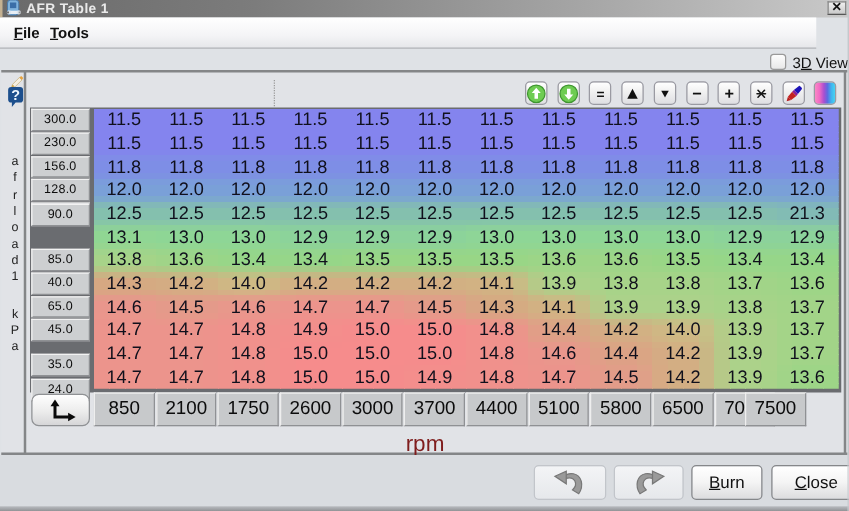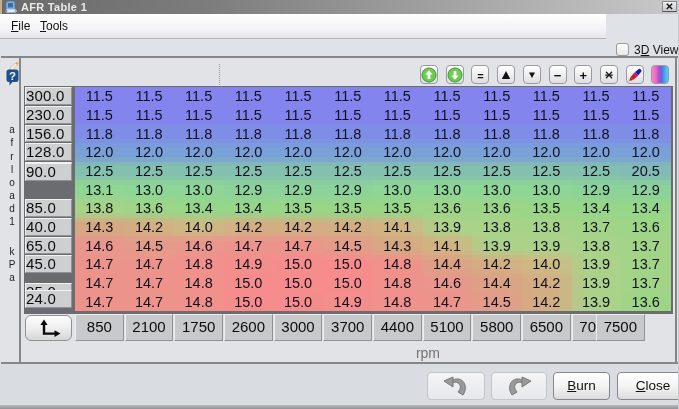--- a/index.html
+++ b/index.html
@@ -1,46 +1,46 @@
 <!DOCTYPE html>
 <html><head><meta charset="utf-8"><style>
 * {margin:0;padding:0;box-sizing:border-box}
 html,body {width:679px;height:409px;overflow:hidden}
 body {position:relative;background:#dfe2e6;font-family:"Liberation Sans",sans-serif;}
 .titlebar {position:absolute;left:0;top:0;width:679px;height:14px;
   background:linear-gradient(90deg,#6a6a6a,#7c7c7c 30%,#a7a7a7 70%,#c9c9c9);}
 .titletxt {position:absolute;left:21px;top:1px;font-size:11px;font-weight:bold;color:#eaeaea;letter-spacing:0.3px}
 .closebtn {position:absolute;left:662px;top:1px;width:15px;height:11px;background:linear-gradient(#efefef,#c9c9c9);
   border:1px solid #8a8a8a;border-bottom-color:#555;color:#111;font-size:10px;font-weight:bold;line-height:9px;text-align:center}
-.menubar {position:absolute;left:0;top:14px;width:606px;height:25px;
-  background:linear-gradient(#ffffff,#f4f4f6 60%,#e6e7ea);border-bottom:1px solid #b2b4b8;}
+.menubar {position:absolute;left:0;top:14px;width:653px;height:25px;
+  background:linear-gradient(#ffffff,#f4f4f6 60%,#e6e7ea);border-bottom:1px solid #b2b4b8;font-weight:bold;}
 .menubar span {position:absolute;top:5px;font-size:12px;color:#111}
 .panel {position:absolute;left:1px;top:56px;width:677px;height:308px;background:#e1e3e7;
   border-top:2px solid #848688;border-bottom:2px solid #848688;}
 .vline {position:absolute;left:19px;top:56px;width:2px;height:308px;background:#848688}
 .rline {position:absolute;left:675px;top:56px;width:2px;height:308px;background:#848688}
 .cb {position:absolute;left:616px;top:43px;width:13px;height:13px;background:linear-gradient(#fdfdfd,#e8e8e8);
   border:1px solid #9a9a9a;border-radius:3px}
 .cbl {position:absolute;left:634px;top:43px;font-size:12px;color:#111}
 .tb {position:absolute;top:65px;width:18px;height:19px;border:1px solid #9a9aa2;border-radius:4px;
   background:linear-gradient(#ffffff,#f2f2f2 40%,#dedee2);text-align:center;color:#111}
 .grad {background:linear-gradient(90deg,#f989c6,#f26ac4 22%,#a84fd0 45%,#5f6ae0 62%,#3fb4ee 82%,#46d3f2)}
 .dot {position:absolute;left:219px;top:64px;height:21px;width:0;border-left:1px dotted #9a9a9a}
 .gridbg {position:absolute;left:24px;top:86px;width:648.5px;height:227.5px;background:#6a6c70}
 .yc {position:absolute;left:25px;width:46.5px;height:17.7px;background:#cdcfd1;
   border-top:1px solid #f2f2f2;border-left:1px solid #f2f2f2;border-right:1px solid #8f9194;border-bottom:1px solid #8f9194;
-  font-size:15px;color:#0c0c0c;line-height:16.8px;letter-spacing:0.2px}
+  font-size:10px;color:#0c0c0c;text-align:center;line-height:16.8px;letter-spacing:0.2px}
 .data {position:absolute;left:74.5px;top:87.3px;width:596.1px;height:224.2px}
 .dc {position:absolute;width:49.67px;height:18.68px;font-size:14.5px;color:#10101c;text-align:center;line-height:19.2px}
 .xc {position:absolute;top:314px;width:48.7px;height:26.5px;background:#c7c9cb;
   border-top:1px solid #eeeeee;border-left:1px solid #eeeeee;border-right:1px solid #8f9194;border-bottom:1px solid #8f9194;
   font-size:15px;color:#0c0c0c;text-align:center;line-height:23px}
 .corner {position:absolute;left:25px;top:315px;width:47px;height:26px;border:1px solid #8f9194;border-radius:6px;
   background:linear-gradient(#fefefe,#ececec 55%,#d6d6d8);text-align:center;padding-top:3px}
-.rpm {position:absolute;left:240px;top:345px;width:200px;text-align:right;font-size:14px;color:#737373}
+.rpm {position:absolute;left:240px;top:345px;width:200px;text-align:center;font-size:18px;color:#7f1d1d}
 .bbar {position:absolute;left:0;top:364px;width:679px;height:41px;background:#d9dce0}
 .ubtn {position:absolute;top:372px;height:28px;border:1px solid #c2c5ca;border-radius:4px;
   background:linear-gradient(#f3f4f6,#e6e8eb);text-align:center;padding-top:2px}
 .btn {position:absolute;top:372px;height:28px;border:1px solid #85878a;border-radius:4px;
   background:linear-gradient(#ffffff,#f4f4f4 50%,#dcdcde);font-size:13.5px;color:#111;text-align:center;line-height:26px}
 .sl {position:absolute;left:6px;width:12px;text-align:center;font-size:10px;color:#222;line-height:10px}
 .bedge {position:absolute;left:0;top:405px;width:679px;height:4px;background:linear-gradient(#b9bcc0,#8f9194)}
 </style></head><body>
 <div class="titlebar">
     <div style="position:absolute;left:0;top:0;width:2px;height:14px;background:#c4b191"></div>
@@ -122,21 +122,21 @@
 <div class="yc" style="top:106.0px">230.0</div>
 <div class="yc" style="top:124.7px">156.0</div>
 <div class="yc" style="top:143.3px">128.0</div>
 <div class="yc" style="top:162.0px">100.0</div>
 <div class="yc" style="top:163px">90.0</div>
 <div class="yc" style="top:199.4px">85.0</div>
 <div class="yc" style="top:218.1px">40.0</div>
 <div class="yc" style="top:236.7px">65.0</div>
 <div class="yc" style="top:255.4px">45.0</div>
 <div class="yc" style="top:283px">35.0</div>
-<div class="yc" style="top:290px">24.0</div>
+<div class="yc" style="top:303px">24.0</div>
 <div class="data">
     <svg width="596" height="224" viewBox="0 0 596.04 224.16" shape-rendering="crispEdges" style="position:absolute;left:0;top:0">
       <rect x="0.0" y="0.0" width="13.02" height="5.27" fill="#8484ee"></rect>
       <rect x="12.4" y="0.0" width="13.02" height="5.27" fill="#8484ee"></rect>
       <rect x="24.8" y="0.0" width="13.02" height="5.27" fill="#8484ee"></rect>
       <rect x="37.3" y="0.0" width="13.02" height="5.27" fill="#8484ee"></rect>
       <rect x="49.7" y="0.0" width="13.02" height="5.27" fill="#8484ee"></rect>
       <rect x="62.1" y="0.0" width="13.02" height="5.27" fill="#8484ee"></rect>
       <rect x="74.5" y="0.0" width="13.02" height="5.27" fill="#8484ee"></rect>
       <rect x="86.9" y="0.0" width="13.02" height="5.27" fill="#8484ee"></rect>
@@ -2489,21 +2489,21 @@
     <div class="dc" style="left:49.7px;top:74.7px">12.5</div>
     <div class="dc" style="left:99.3px;top:74.7px">12.5</div>
     <div class="dc" style="left:149.0px;top:74.7px">12.5</div>
     <div class="dc" style="left:198.7px;top:74.7px">12.5</div>
     <div class="dc" style="left:248.4px;top:74.7px">12.5</div>
     <div class="dc" style="left:298.0px;top:74.7px">12.5</div>
     <div class="dc" style="left:347.7px;top:74.7px">12.5</div>
     <div class="dc" style="left:397.4px;top:74.7px">12.5</div>
     <div class="dc" style="left:447.0px;top:74.7px">12.5</div>
     <div class="dc" style="left:496.7px;top:74.7px">12.5</div>
-    <div class="dc" style="left:546.4px;top:74.7px">20.5</div>
+    <div class="dc" style="left:546.4px;top:74.7px">21.3</div>
     <div class="dc" style="left:0.0px;top:93.4px">13.1</div>
     <div class="dc" style="left:49.7px;top:93.4px">13.0</div>
     <div class="dc" style="left:99.3px;top:93.4px">13.0</div>
     <div class="dc" style="left:149.0px;top:93.4px">12.9</div>
     <div class="dc" style="left:198.7px;top:93.4px">12.9</div>
     <div class="dc" style="left:248.4px;top:93.4px">12.9</div>
     <div class="dc" style="left:298.0px;top:93.4px">13.0</div>
     <div class="dc" style="left:347.7px;top:93.4px">13.0</div>
     <div class="dc" style="left:397.4px;top:93.4px">13.0</div>
     <div class="dc" style="left:447.0px;top:93.4px">13.0</div>

